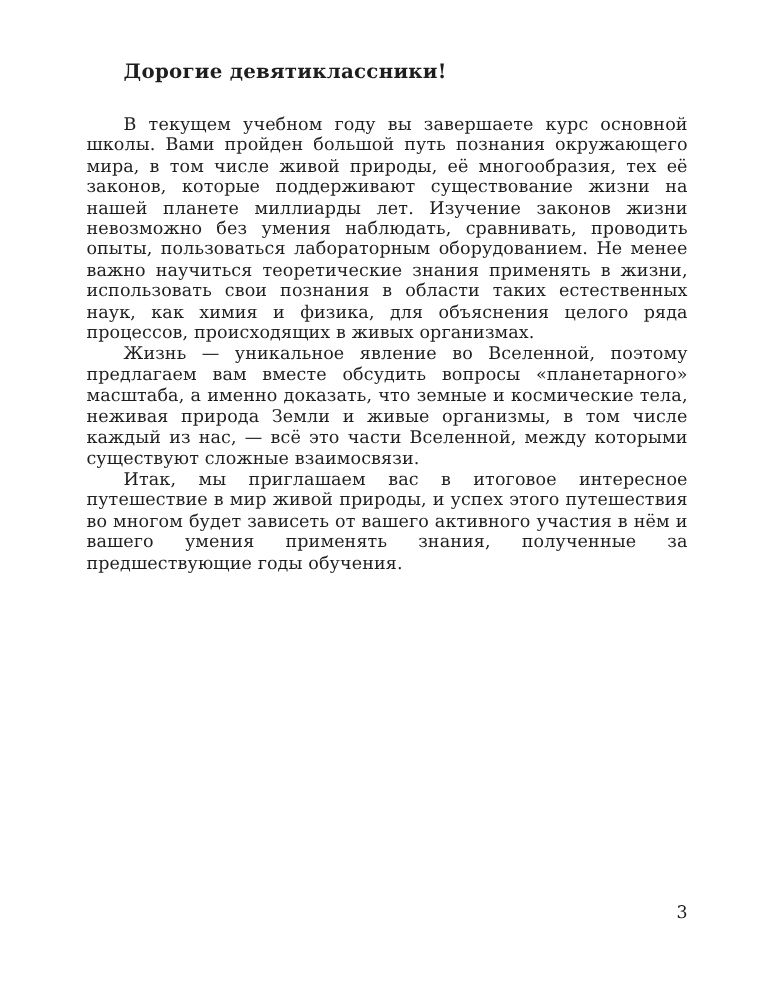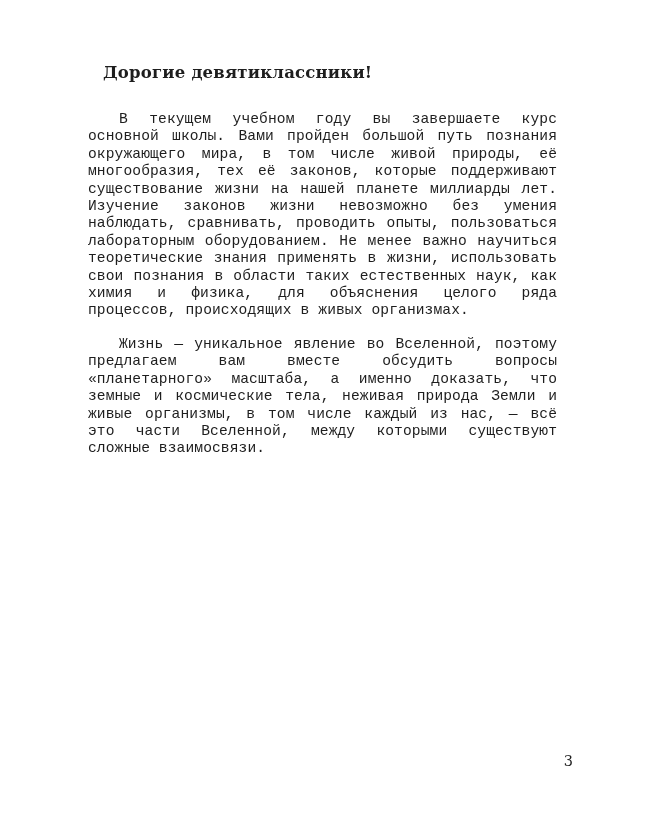--- a/index.html
+++ b/index.html
@@ -18,21 +18,21 @@
   }
   .page {
     position: relative;
     width: 650px;
     height: 839px;
     background: var(--page-bg);
     overflow: hidden;
   }
   .heading {
     position: absolute;
-    top: 63px;
+    top: 50px;
     left: 72px;
     width: 501px;
     margin: 0;
     font-size: 16.5px;
     font-weight: bold;
     text-indent: 31px;
     letter-spacing: 0.2px;
     color: var(--text-color);
   }
   .body-text {
@@ -41,39 +41,39 @@
     left: 72px;
     width: 501px;
     font-size: 14.6px;
     line-height: 17.4px;
     text-align: justify;
     letter-spacing: 0.1px;
     hyphens: auto;
     -webkit-hyphens: auto;
   }
   .body-text p {
-    margin: 16px;
+    margin: 0;
     text-indent: 31px;
-    font-family: Liberation Mono, monospace;
   }
   .page-number {
     position: absolute;
     top: 753px;
     left: 72px;
     width: 501px;
     text-align: right;
     font-size: 14.5px;
     color: var(--text-color);
   }
 </style>
 </head>
 <body>
 
 <div class="page">
   <h1 class="heading">Дорогие девятиклассники!</h1>
 
   <div class="body-text">
     <p>В текущем учебном году вы завершаете курс основной школы. Вами пройден большой путь познания окружающего мира, в том числе живой природы, её многообразия, тех её законов, которые поддерживают существование жизни на нашей планете миллиарды лет. Изучение законов жизни невозможно без умения наблюдать, сравнивать, проводить опыты, пользоваться лабораторным оборудованием. Не менее важно научиться теоретические знания применять в жизни, использовать свои познания в области таких естественных наук, как химия и физика, для объяснения целого ряда процессов, происходящих в живых организмах.</p>
     <p>Жизнь — уникальное явление во Вселенной, поэтому предлагаем вам вместе обсудить вопросы «планетарного» масштаба, а именно доказать, что земные и космические тела, неживая природа Земли и живые организмы, в том числе каждый из нас, — всё это части Вселенной, между которыми существуют сложные взаимосвязи.</p>
+    <p>Итак, мы приглашаем вас в итоговое интересное путешествие в мир живой природы, и успех этого путешествия во многом будет зависеть от вашего активного участия в нём и вашего умения применять знания, полученные за предшествующие годы обучения.</p>
   </div>
 
   <div class="page-number">3</div>
 </div>
 
 </body></html>

